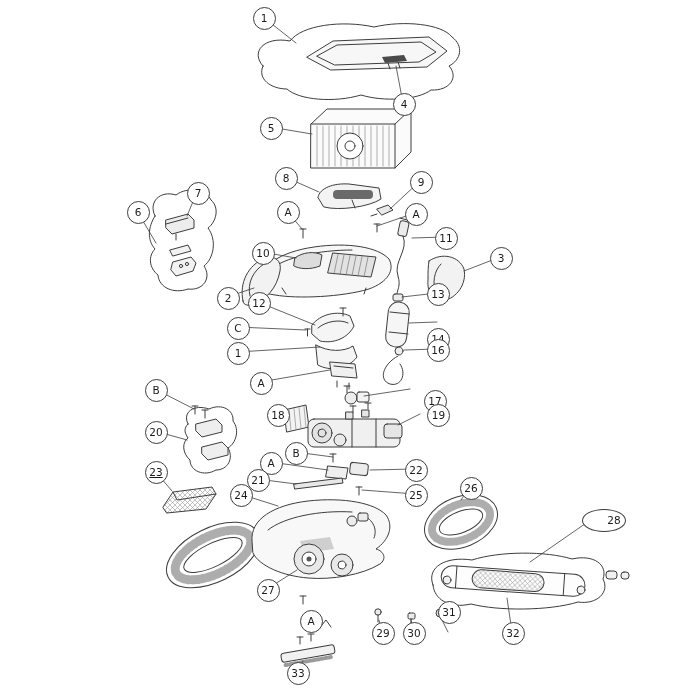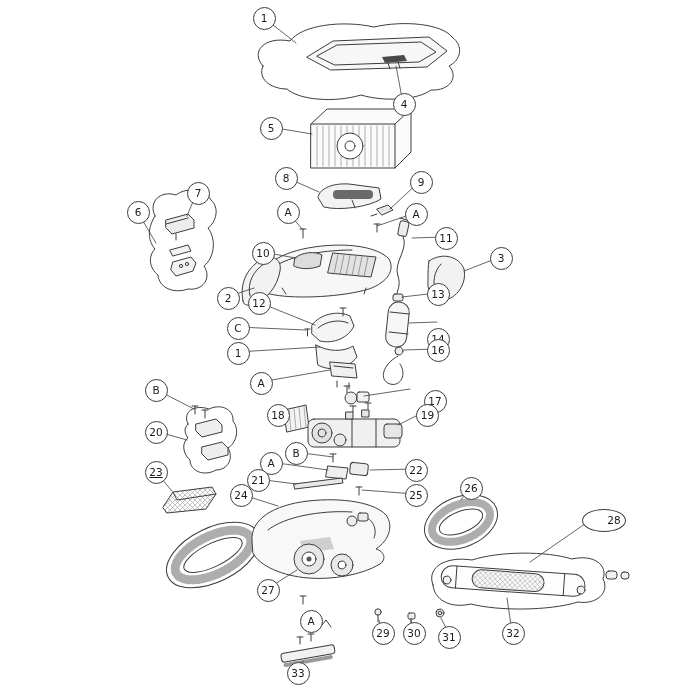--- a/index.html
+++ b/index.html
@@ -290,33 +290,33 @@
       <div class="callout" style="left: 247.5px; top: 291.5px;">12</div>
       <div class="callout" style="left: 426.5px; top: 282.5px;">13</div>
       <div class="callout" style="left: 426.5px; top: 328px;">14</div>
       <div class="callout" style="left: 226.5px; top: 316.5px;">C</div>
       <div class="callout" style="left: 226.5px; top: 341.5px;">1</div>
       <div class="callout" style="left: 426.5px; top: 338.5px;">16</div>
       <div class="callout" style="left: 249.5px; top: 371.5px;">A</div>
       <div class="callout" style="left: 399.5px; top: 390px; margin-left: 24px;">17</div>
       <div class="callout" style="left: 144.5px; top: 378.5px;">B</div>
       <div class="callout" style="left: 266.5px; top: 403.5px;">18</div>
-      <div class="callout" style="left: 416px; top: 403.5px;">19</div>
+      <div class="callout" style="left: 427px; top: 403.5px;">19</div>
       <div class="callout" style="left: 144.5px; top: 420.5px;">20</div>
       <div class="callout" style="left: 284.5px; top: 441.5px;">B</div>
       <div class="callout" style="left: 259.5px; top: 451.5px;">A</div>
       <div class="callout" style="left: 404.5px; top: 458.5px;">22</div>
       <div class="callout" style="left: 246.5px; top: 468.5px;">21</div>
       <div class="callout" style="left: 144.5px; top: 460.5px; text-decoration: underline;">23</div>
       <div class="callout" style="left: 229.5px; top: 483.5px; text-align: center;">24</div>
       <div class="callout" style="left: 404.5px; top: 483.5px;">25</div>
       <div class="callout" style="left: 459.5px; top: 476.5px;">26</div>
       <div class="callout" style="left: 581.5px; top: 508.5px; padding-left: 21px;">28</div>
       <div class="callout" style="left: 256.5px; top: 578.5px;">27</div>
       <div class="callout" style="left: 299.5px; top: 609.5px;">A</div>
       <div class="callout" style="left: 371.5px; top: 621.5px;">29</div>
       <div class="callout" style="left: 402.5px; top: 621.5px;">30</div>
-      <div class="callout" style="left: 437.5px; top: 626px;">31</div>
+      <div class="callout" style="left: 437.5px; top: 601px;">31</div>
       <div class="callout" style="left: 501.5px; top: 621.5px;">32</div>
       <div class="callout" style="left: 286.5px; top: 661.5px;">33</div>
     </div>
 
 </div>
 
 </body></html>

